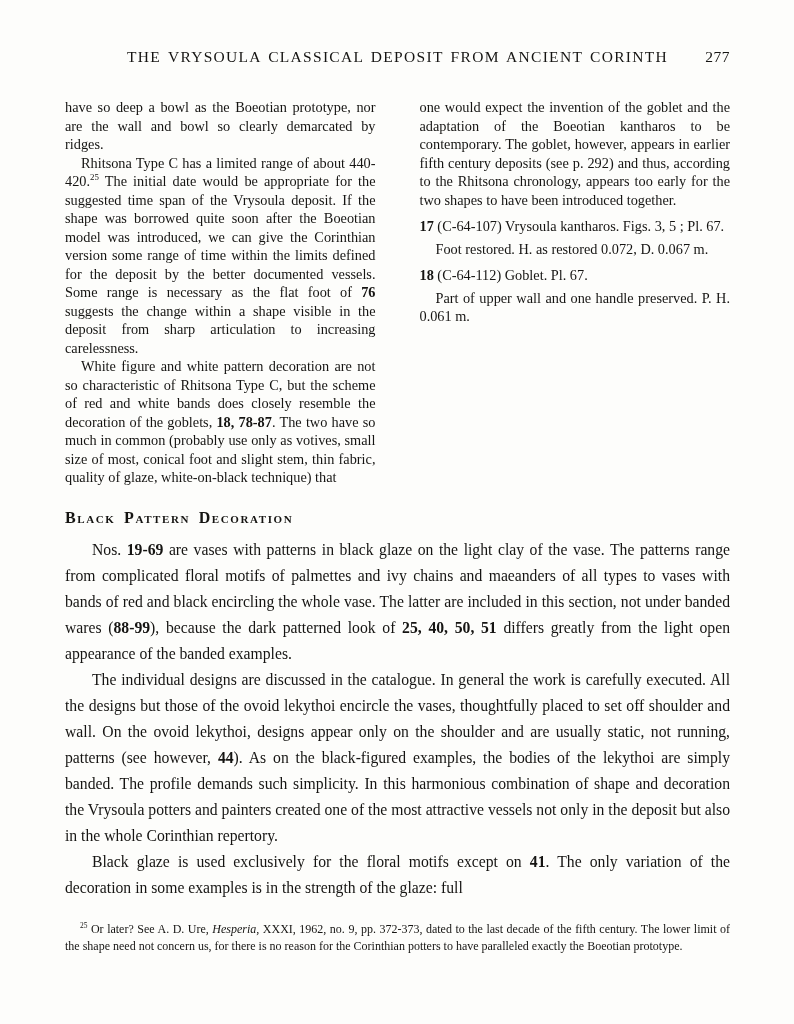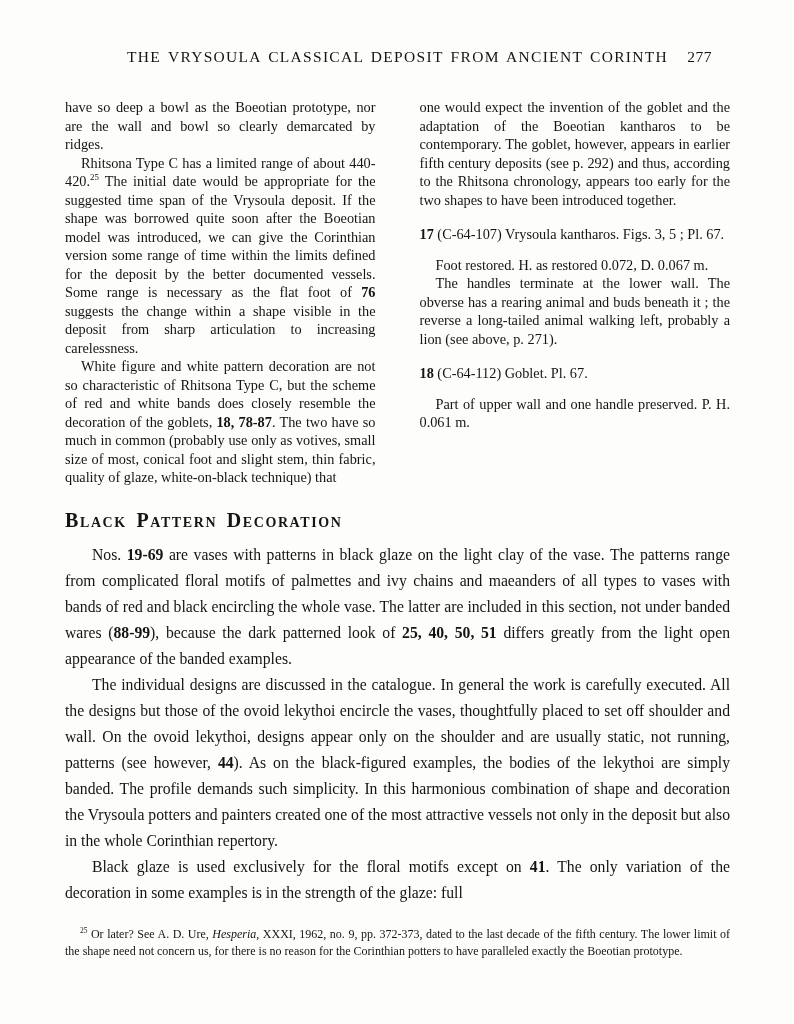--- a/index.html
+++ b/index.html
@@ -20,47 +20,47 @@
     position: relative;
     text-align: center;
     font-size: 15.5px;
     letter-spacing: 1.3px;
     word-spacing: 2px;
     margin-bottom: 32px;
     white-space: nowrap;
   }
   .pageno {
     position: absolute;
-    right: 18px;
+    right: 0;
     top: 0;
     letter-spacing: 0.5px;
   }
   
   .columns {
     display: flex;
     gap: 44px;
     font-size: 14.3px;
     line-height: 18.5px;
     text-align: justify;
   }
   .col { flex: 1; min-width: 0; }
   p { margin: 0; }
   .indent   { text-indent: 16px; }
   .noindent { text-indent: 0; }
   .hang {
     padding-left: 20px;
     text-indent: -20px;
-    margin-top: 16px;
+    margin-top: 8px;
   }
-  .hang + .indent { margin-top: 12px; }
+  .hang + .indent { margin-top: 4px; }
   
   .section-heading {
     margin: 22px 0 10px 0;
     font-variant: small-caps;
-    font-size: 20px;
+    font-size: 16px;
     letter-spacing: 1.6px;
     word-spacing: 3px;
   }
   
   .main {
     font-size: 15.7px;
     line-height: 26px;
     text-align: justify;
   }
   .main .indent { text-indent: 27px; }
@@ -94,21 +94,20 @@
   <div class="columns">
     <div class="col">
       <p class="noindent"><span>have so deep a bowl as the Boeotian prototype, nor are the wall and bowl so clearly demarcated by ridges.</span></p>
       <p class="indent"><span>Rhitsona Type C has a limited range of about 440-420.</span><span class="sup">25</span><span> The initial date would be appropriate for the suggested time span of the Vrysoula deposit. If the shape was borrowed quite soon after the Boeotian model was introduced, we can give the Corinthian version some range of time within the limits defined for the deposit by the better documented vessels. Some range is necessary as the flat foot of </span><span class="b">76</span><span> suggests the change within a shape visible in the deposit from sharp articulation to increasing carelessness.</span></p>
       <p class="indent"><span>White figure and white pattern decoration are not so characteristic of Rhitsona Type C, but the scheme of red and white bands does closely resemble the decoration of the goblets, </span><span class="b">18, 78-87</span><span>. The two have so much in common (probably use only as votives, small size of most, conical foot and slight stem, thin fabric, quality of glaze, white-on-black technique) that</span></p>
     </div>
     <div class="col">
       <p class="noindent"><span>one would expect the invention of the goblet and the adaptation of the Boeotian kantharos to be contemporary. The goblet, however, appears in earlier fifth century deposits (see p. 292) and thus, according to the Rhitsona chronology, appears too early for the two shapes to have been introduced together.</span></p>
       <p class="hang"><span class="b">17</span><span> (C-64-107) Vrysoula kantharos. Figs. 3, 5 ; Pl. 67.</span></p>
       <p class="indent"><span>Foot restored. H. as restored 0.072, D. 0.067 m.</span></p>
-      <p class="indent"><span>The handles terminate at the lower wall. The obverse has a rearing animal and buds beneath it ; the reverse a long-tailed animal walking left, probably a lion (see above, p. 271).</span></p>
       <p class="hang"><span class="b">18</span><span> (C-64-112) Goblet. Pl. 67.</span></p>
       <p class="indent"><span>Part of upper wall and one handle preserved. P. H. 0.061 m.</span></p>
     </div>
   </div>
 
   <h2 class="section-heading">Black Pattern Decoration</h2>
 
   <div class="main">
     <p class="indent"><span>Nos. </span><span class="b">19-69</span><span> are vases with patterns in black glaze on the light clay of the vase. The patterns range from complicated floral motifs of palmettes and ivy chains and maeanders of all types to vases with bands of red and black encircling the whole vase. The latter are included in this section, not under banded wares (</span><span class="b">88-99</span><span>), because the dark patterned look of </span><span class="b">25, 40, 50, 51</span><span> differs greatly from the light open appearance of the banded examples.</span></p>
     <p class="indent"><span>The individual designs are discussed in the catalogue. In general the work is carefully executed. All the designs but those of the ovoid lekythoi encircle the vases, thoughtfully placed to set off shoulder and wall. On the ovoid lekythoi, designs appear only on the shoulder and are usually static, not running, patterns (see however, </span><span class="b">44</span><span>). As on the black-figured examples, the bodies of the lekythoi are simply banded. The profile demands such simplicity. In this harmonious combination of shape and decoration the Vrysoula potters and painters created one of the most attractive vessels not only in the deposit but also in the whole Corinthian repertory.</span></p>

